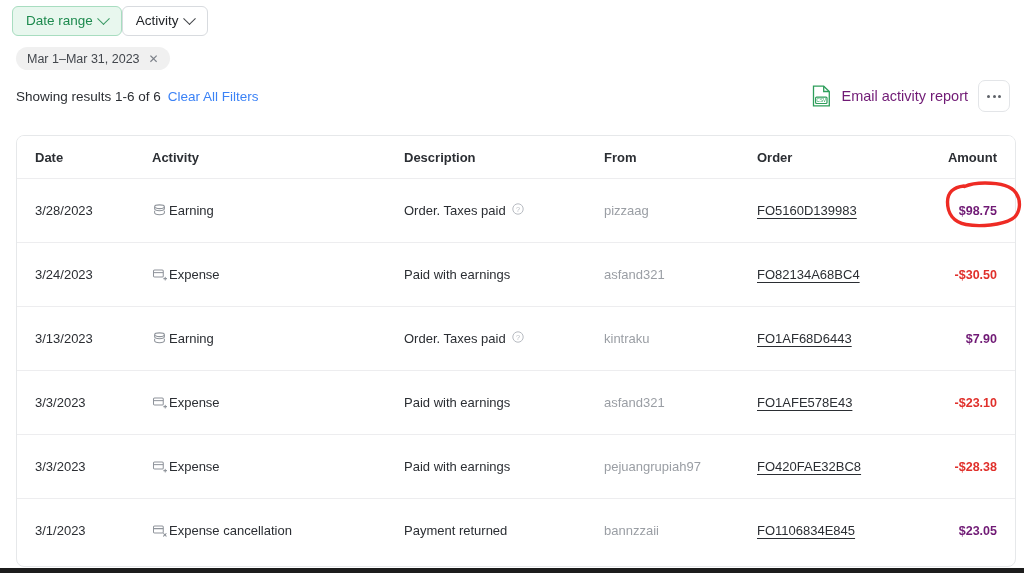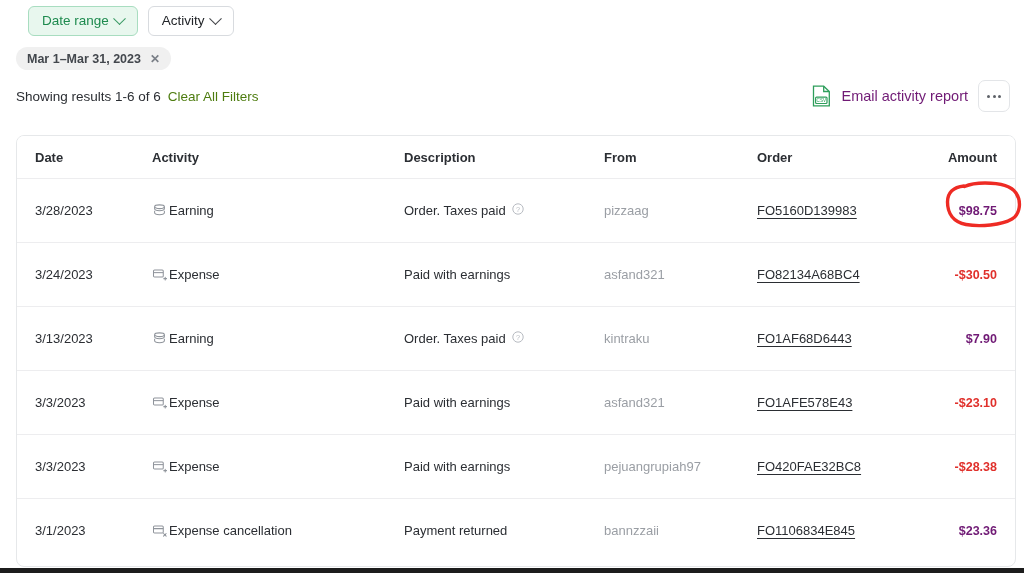--- a/index.html
+++ b/index.html
@@ -14,24 +14,23 @@
     position: relative;
     width: 1024px;
     height: 573px;
     overflow: hidden;
     background: #fff;
   }
 
   
   .filter-bar {
     position: absolute;
-    left: 28px; top: 6px;
+    left: 12px; top: 6px;
     display: flex;
     align-items: center;
-    gap: 10px;
   }
   .filter-btn {
     height: 30px;
     display: inline-flex;
     align-items: center;
     gap: 6px;
     padding: 0 13px;
     border-radius: 6px;
     font-size: 13.5px;
     line-height: 1;
@@ -65,21 +64,20 @@
     height: 23px;
     display: inline-flex;
     align-items: center;
     gap: 9px;
     padding: 0 11px;
     border-radius: 12px;
     background: #f0f0f0;
     color: #43474d;
     font-size: 12.5px;
     cursor: default;
-    font-weight: bold;
   }
   .chip .x {
     font-size: 12px;
     color: #7a7f87;
     cursor: pointer;
     line-height: 1;
   }
 
   
   .results-row {
@@ -88,21 +86,21 @@
     display: flex;
     align-items: center;
     justify-content: space-between;
   }
   .results-left {
     font-size: 13.5px;
     color: #2b2e33;
     display: flex; align-items: baseline; gap: 7px;
   }
   .clear-link {
-    color: #4d7c0f;
+    color: #3b82f6;
     cursor: pointer;
     font-size: 13.5px;
   }
   .results-right {
     display: flex; align-items: center; gap: 10px;
   }
   .email-report {
     display: inline-flex;
     align-items: center;
     gap: 10px;
@@ -398,21 +396,21 @@
                   <path d="M12.3 11.2l2.8 2.8M15.1 11.2l-2.8 2.8" stroke="#8f949b" stroke-width="1.1" stroke-linecap="round"></path>
                 </svg>
                 <span>Expense cancellation</span>
               </span>
             </td>
             <td class="c-desc"><span class="cell-desc">
                 <span>Payment returned</span>
               </span></td>
             <td class="c-from"><span class="from-txt">bannzzaii</span></td>
             <td class="c-order"><span class="order-link">FO1106834E845</span></td>
-            <td class="c-amount"><span class="amt pos">$23.36</span></td>
+            <td class="c-amount"><span class="amt pos">$23.05</span></td>
           </tr>
         </tbody>
     </table>
   </div>
 
   <div class="annot">
     <svg width="80" height="50" viewBox="0 0 80 50" fill="none" xmlns="http://www.w3.org/2000/svg">
       <path d="M20 6 C9 7 3.5 13 3.5 22 C3.5 33 9 42 22 44.5 C36 47 58 45 68 39 C76.5 34 77.5 21 72 13 C67 5.5 55 3 41 3 C33.5 3 26 4 20.5 6.5" stroke="#ee2b24" stroke-width="3.4" stroke-linecap="round" fill="none"></path>
     </svg>
   </div>

